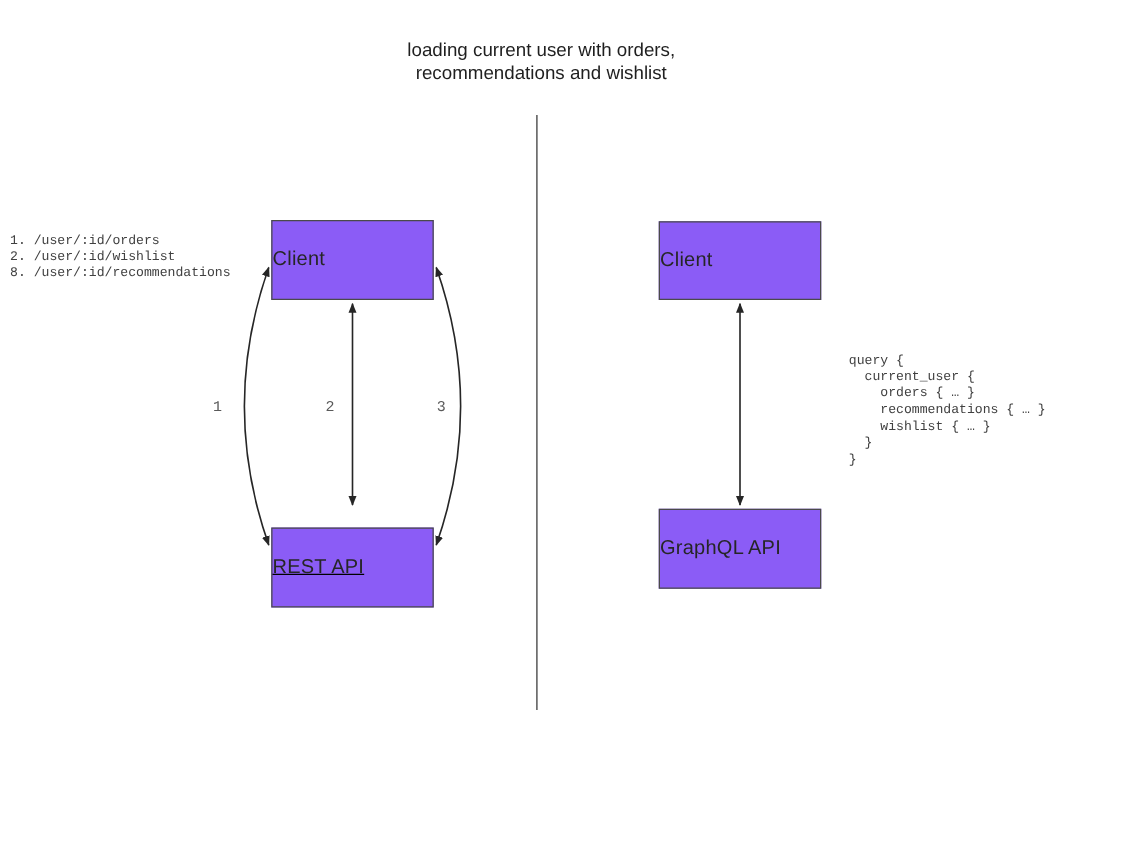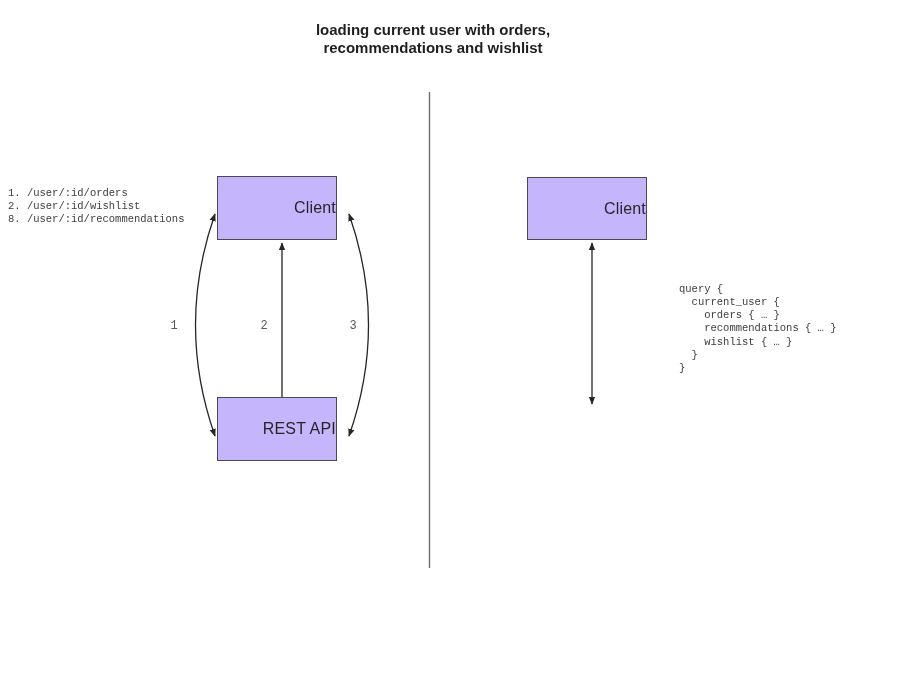--- a/index.html
+++ b/index.html
@@ -11,48 +11,47 @@
     position: relative;
     width: 917px;
     height: 689px;
     background: #ffffff;
     overflow: hidden;
     font-family: "Liberation Sans", sans-serif;
   }
   .title {
     position: absolute;
     left: 433px;
-    top: 21px;
+    top: 32px;
     transform: translateX(-50%);
     font-size: 15px;
     line-height: 18px;
     color: #1f1f1f;
     text-align: center;
     white-space: pre-line;
     width: 420px;
-    font-weight: bold;
   }
   .node-box {
     position: absolute;
-    width: 120px;
+    width: 130px;
     height: 64px;
-    background: #c4b5fd;
+    background: #8b5cf6;
     border: 1px solid #4a4a4a;
     box-sizing: border-box;
     display: flex;
     align-items: center;
-    justify-content: flex-end;
+    justify-content: flex-start;
   }
   .node-label {
     font-size: 16px;
     color: #262626;
     letter-spacing: 0.2px;
   }
   #rest-client-box   { left: 217px; top: 176px; }
-  #rest-api-box      { left: 217px; top: 397px; }
+  #rest-api-box      { left: 217px; top: 422px; text-decoration: underline; }
   #graphql-client-box{ left: 527px; top: 177px; height: 63px; }
   #graphql-api-box   { left: 527px; top: 407px; }
   .code {
     position: absolute;
     font-family: "Liberation Mono", monospace;
     font-size: 10.5px;
     line-height: 13.3px;
     color: #404040;
     white-space: pre;
   }
@@ -123,20 +122,23 @@
   </div>
 
   <div class="arrow-num" id="arrow-label-1">1</div>
   <div class="arrow-num" id="arrow-label-2">2</div>
   <div class="arrow-num" id="arrow-label-3">3</div>
 
   <div class="node-box" id="graphql-client-box">
     <span class="node-label">Client</span>
   </div>
 
+  <div class="node-box" id="graphql-api-box">
+    <span class="node-label">GraphQL API</span>
+  </div>
 
   <pre class="code" id="graphql-query">query {
   current_user {
     orders { … }
     recommendations { … }
     wishlist { … }
   }
 }</pre>
 
 </div>

